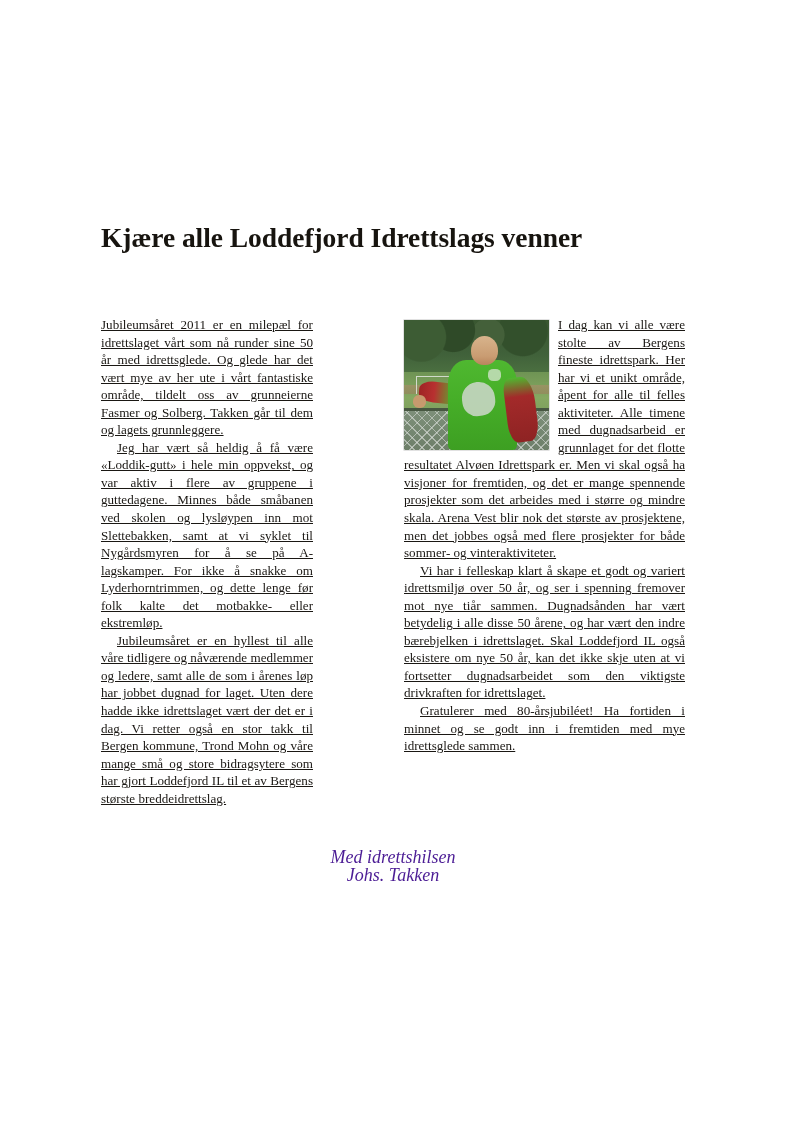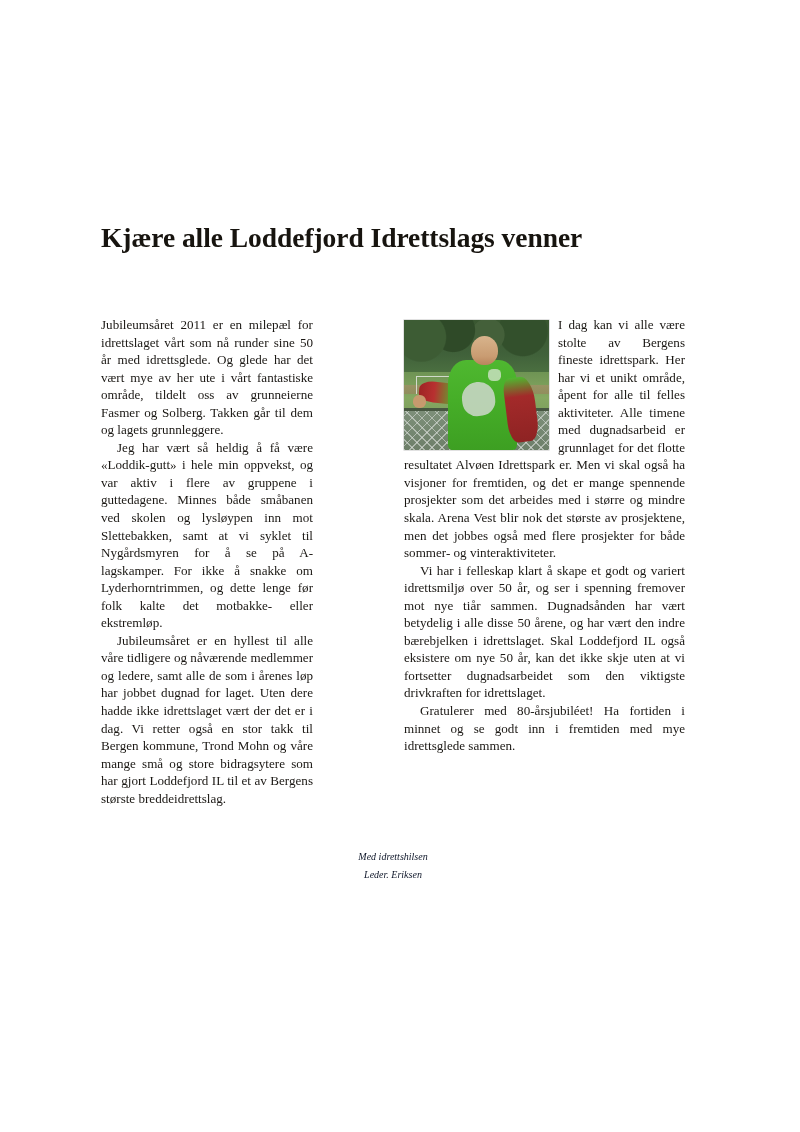--- a/index.html
+++ b/index.html
@@ -56,20 +56,21 @@
     text-justify: inter-word;
     hyphens: manual;
     color: #1a1713;
   }
   .col-left  { left: 0px;   width: 212px; }
   .col-right { left: 303px; width: 281px; }
 
   .col p {
     margin: 0;
     text-align: justify;
+    text-decoration: underline;
   }
   .col p + p { text-indent: 16px; }
 
   
   .photo {
     float: left;
     width: 145px;
     height: 130px;
     margin: 4px 9px 5px 0px;
     position: relative;
@@ -171,23 +172,23 @@
   }
 
   
   .signature {
     position: absolute;
     left: 101px;
     top: 848px;
     width: 584px;
     text-align: center;
     font-style: italic;
-    font-size: 10px;
+    font-size: 18px;
     line-height: 18.4px;
-    color: #0f172a;
+    color: #4c1d95;
   }
   .signature div { text-align: center; }
 </style>
 </head>
 <body>
 
 <div class="page">
 
   <h1 class="headline">Kjære alle Loddefjord Idrettslags venner</h1>
 
@@ -220,16 +221,16 @@
 
       <p>I dag kan vi alle være stolte av Bergens fineste idrettspark. Her har vi et unikt område, åpent for alle til felles aktiviteter. Alle timene med dugnadsarbeid er grunnlaget for det flotte resultatet Alvøen Idrettspark er. Men vi skal også ha visjoner for fremtiden, og det er mange spennende prosjekter som det arbeides med i større og mindre skala. Arena Vest blir nok det største av prosjektene, men det jobbes også med flere prosjekter for både sommer- og vinteraktiviteter.</p>
       <p>Vi har i felleskap klart å skape et godt og variert idrettsmiljø over 50 år, og ser i spenning fremover mot nye tiår sammen. Dugnadsånden har vært betydelig i alle disse 50 årene, og har vært den indre bærebjelken i idrettslaget. Skal Loddefjord IL også eksistere om nye 50 år, kan det ikke skje uten at vi fortsetter dugnadsarbeidet som den viktigste drivkraften for idrettslaget.</p>
       <p>Gratulerer med 80-årsjubiléet! Ha fortiden i minnet og se godt inn i fremtiden med mye idrettsglede sammen.</p>
     </div>
 
   </div>
 
   <div class="signature">
     <div>Med idrettshilsen</div>
-    <div>Leder. Eriksen</div>
+    <div>Johs. Takken</div>
   </div>
 
 </div>
 
 </body></html>

